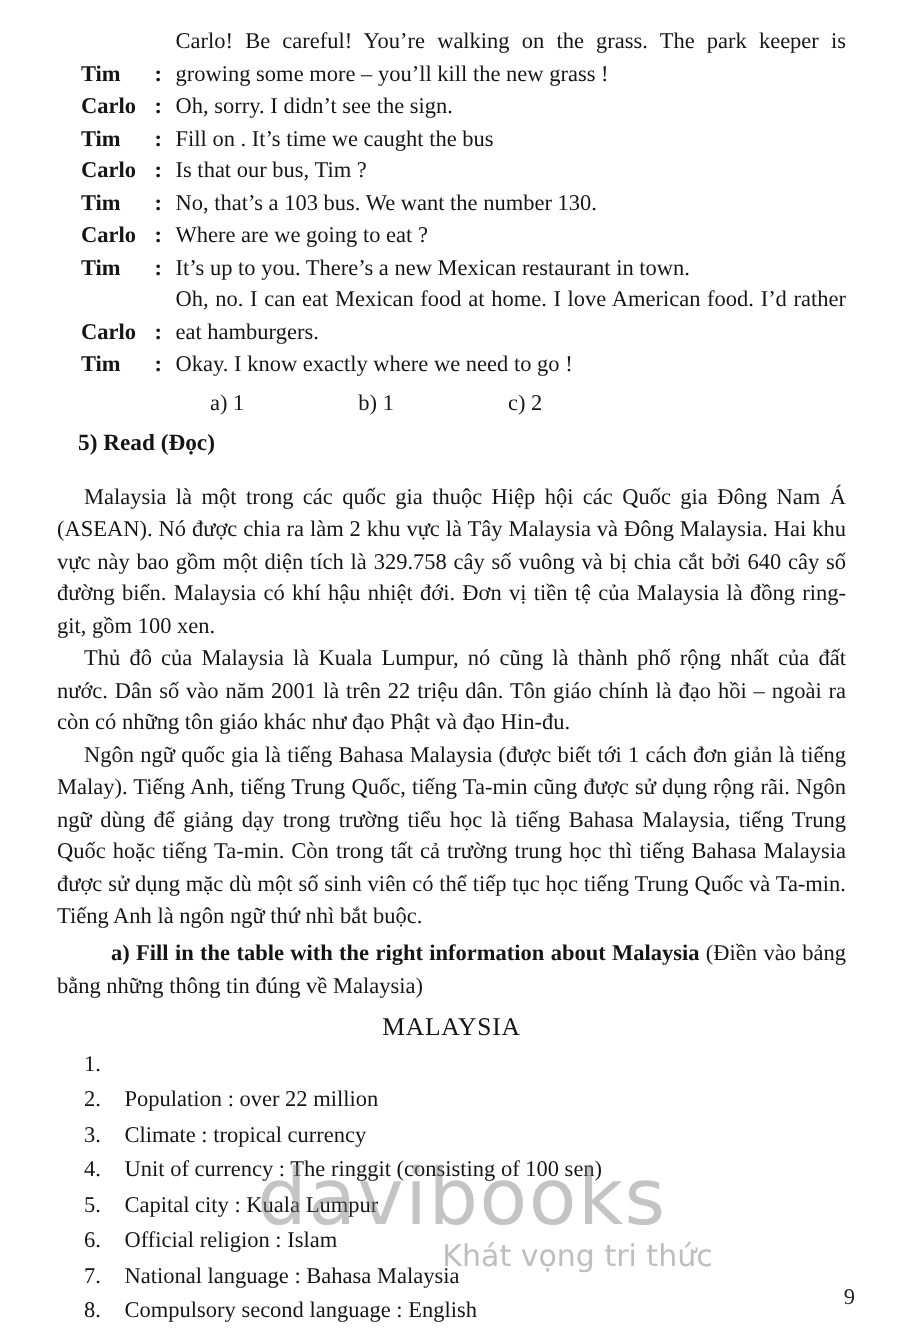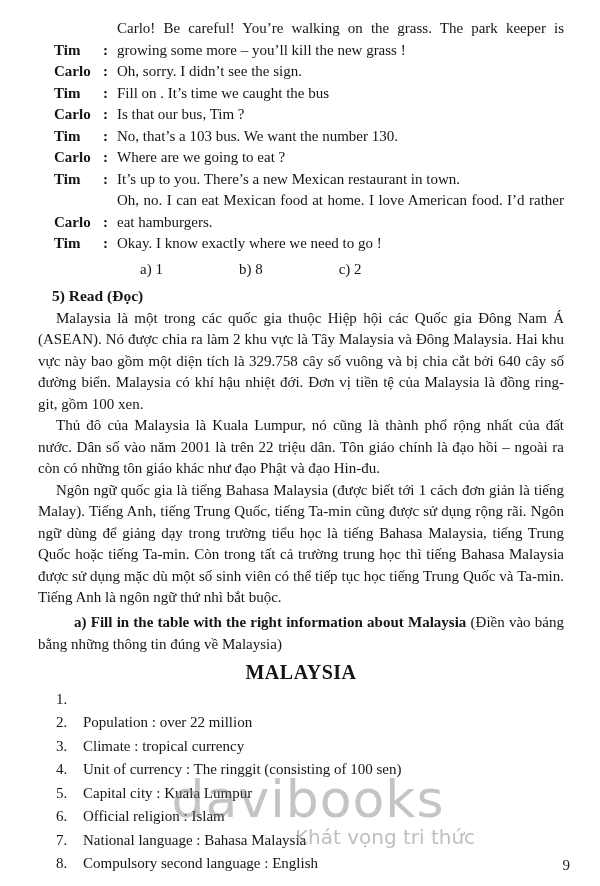--- a/index.html
+++ b/index.html
@@ -10,25 +10,25 @@
     font-size:15px;
     color:#151515;
     position:relative;
     overflow:hidden;
     padding:18px 36px 0 38px;
   }
   .dlg-row { display:flex; padding-left:16px; line-height:21.5px;align-items:flex-end; }
   .spk { display:flex; width:54px; justify-content:space-between; font-weight:bold; flex-shrink:0; }
   .dlg-text { flex:1; margin-left:9px; text-align:justify; }
   .answers { display:flex; margin-left:102px; gap:76px; line-height:22px; margin-top:3px; }
-  .heading { font-weight:bold; margin-top:7px; margin-bottom:3px; padding-left:14px; font-size:15.5px; }
+  .heading { font-weight:bold; margin-top:7px; margin-bottom:17px; padding-left:14px; font-size:15.5px; }
   p.para { text-align:justify; text-indent:18px; line-height:21.5px; }
   .subheading { text-align:justify; text-indent:18px; line-height:22px; margin-top:2px; }
   .subheading .bold { font-weight:bold;margin-left:18px; }
-  .tbl-title { text-align:center; font-weight:bold; font-size:20px; letter-spacing:.5px; margin:6px 0 4px; }
+  .tbl-title { text-align:center; font-weight:normal; font-size:17px; letter-spacing:.5px; margin:6px 0 4px; }
   .tbl-item { display:flex; padding-left:18px; line-height:23.5px; }
   .tbl-item .num { width:27px; flex-shrink:0; }
   .page-num { position:absolute; right:30px; bottom:12px; font-size:15px; color:#222; }
   .watermark { position:absolute; left:0; width:600px; top:772px; text-align:center; pointer-events:none; }
   .wm1 {
     font-size:52px; line-height:54px;
     color:rgba(125,125,125,0.45);
     font-family:"DejaVu Sans", sans-serif;
     letter-spacing:1px;
     padding-left:16px;
@@ -104,21 +104,21 @@
     <span class="spk">
         <span>Tim</span>
         <span>:</span>
       </span>
     <span class="dlg-text">Okay. I know exactly where we need to go !</span>
   </div>
 </div>
 
 <div class="answers">
   <span>a) 1</span>
-  <span>b) 8</span>
+  <span>b) 1</span>
   <span>c) 2</span>
 </div>
 
 <div class="heading">5) Read (Đọc)</div>
 
 <p class="para">Malaysia là một trong các quốc gia thuộc Hiệp hội các Quốc gia Đông Nam Á (ASEAN). Nó được chia ra làm 2 khu vực là Tây Malaysia và Đông Malaysia. Hai khu vực này bao gồm một diện tích là 329.758 cây số vuông và bị chia cắt bởi 640 cây số đường biển. Malaysia có khí hậu nhiệt đới. Đơn vị tiền tệ của Malaysia là đồng ring-git, gồm 100 xen.</p>
 <p class="para">Thủ đô của Malaysia là Kuala Lumpur, nó cũng là thành phố rộng nhất của đất nước. Dân số vào năm 2001 là trên 22 triệu dân. Tôn giáo chính là đạo hồi – ngoài ra còn có những tôn giáo khác như đạo Phật và đạo Hin-đu.</p>
 <p class="para">Ngôn ngữ quốc gia là tiếng Bahasa Malaysia (được biết tới 1 cách đơn giản là tiếng Malay). Tiếng Anh, tiếng Trung Quốc, tiếng Ta-min cũng được sử dụng rộng rãi. Ngôn ngữ dùng để giảng dạy trong trường tiểu học là tiếng Bahasa Malaysia, tiếng Trung Quốc hoặc tiếng Ta-min. Còn trong tất cả trường trung học thì tiếng Bahasa Malaysia được sử dụng mặc dù một số sinh viên có thể tiếp tục học tiếng Trung Quốc và Ta-min. Tiếng Anh là ngôn ngữ thứ nhì bắt buộc.</p>
 
 <div class="subheading">

